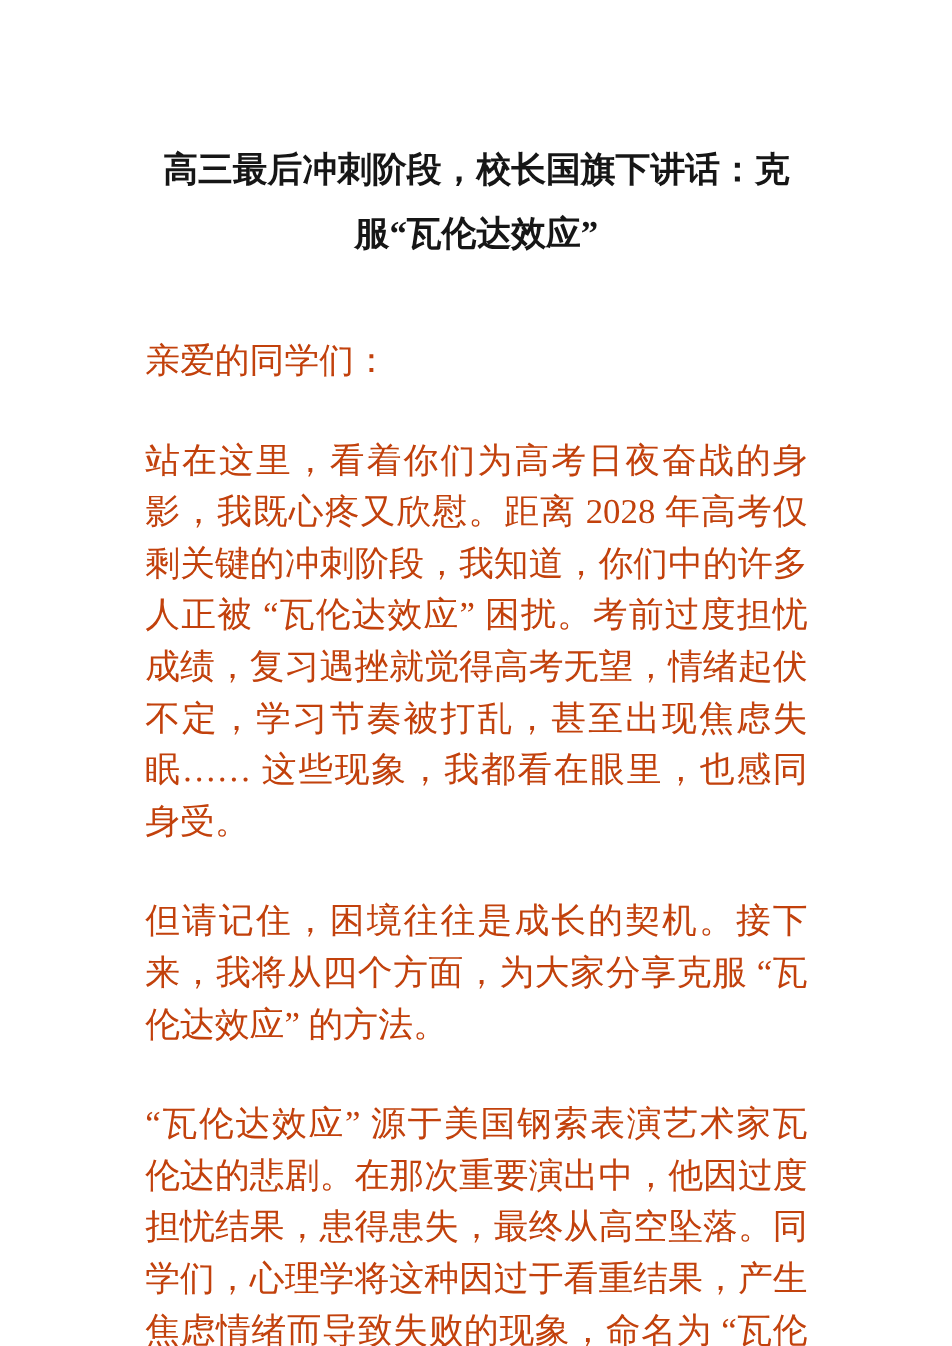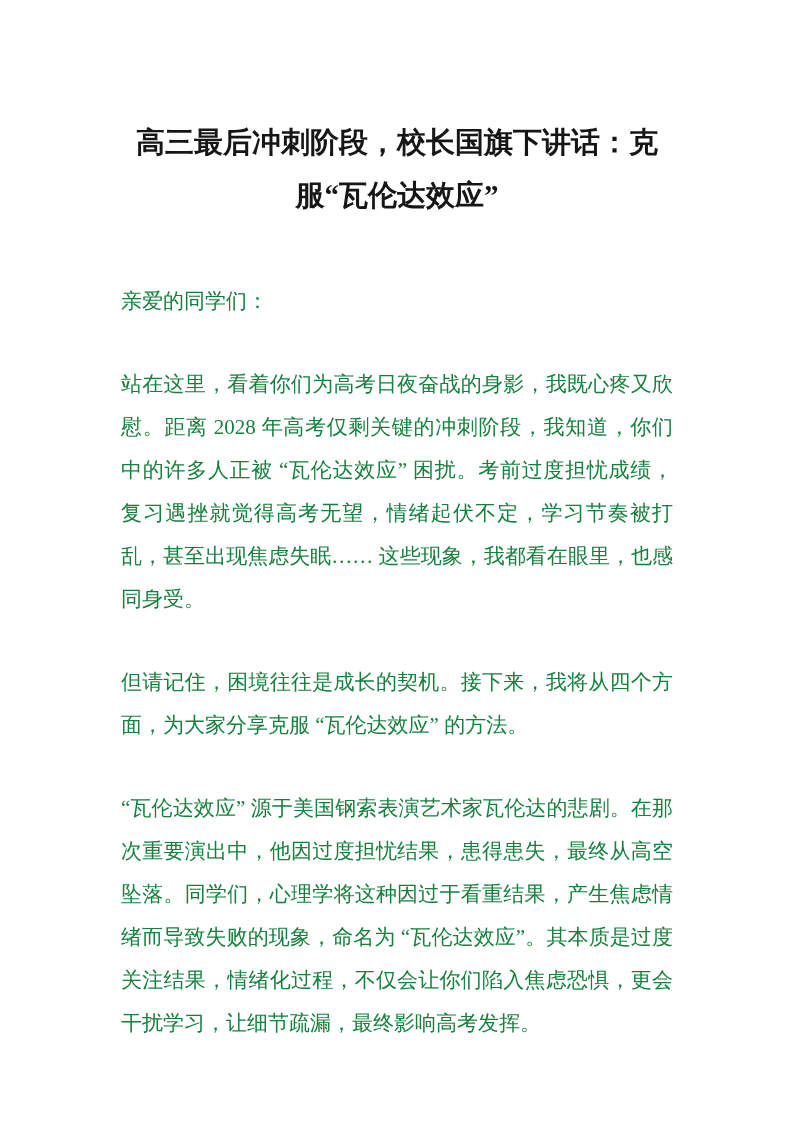--- a/index.html
+++ b/index.html
@@ -21,27 +21,27 @@
   }
   .doc-title {
     font-size: 29px;
     line-height: 53px;
     font-weight: bold;
     text-align: center;
     margin: 0 0 58px 0;
     color: #161616;
   }
   .doc-body p {
-    font-size: 21px;
+    font-size: 29px;
     line-height: 43px;
     margin: 0 0 40px 0;
     text-align: justify;
     text-justify: inter-ideograph;
     word-break: break-all;
-    color: #15803d;
+    color: #c2410c;
   }
   .doc-body p.salutation {
     text-align: left;
   }
 </style>
 </head>
 <body>
 
 <div class="page">
   <h1 class="doc-title">高三最后冲刺阶段，校长国旗下讲话：克服“瓦伦达效应”</h1>

